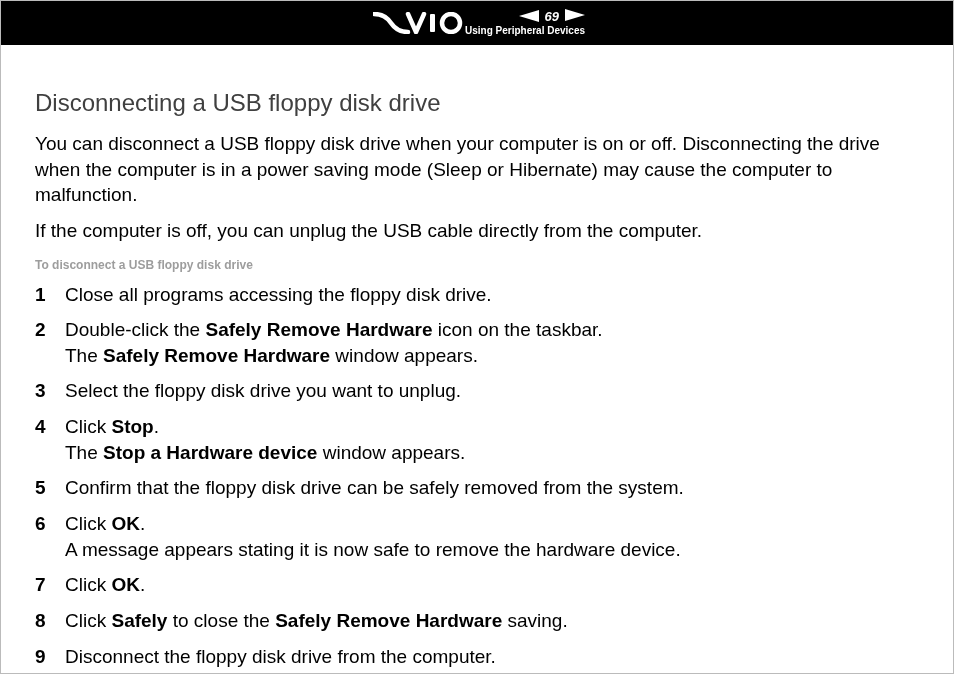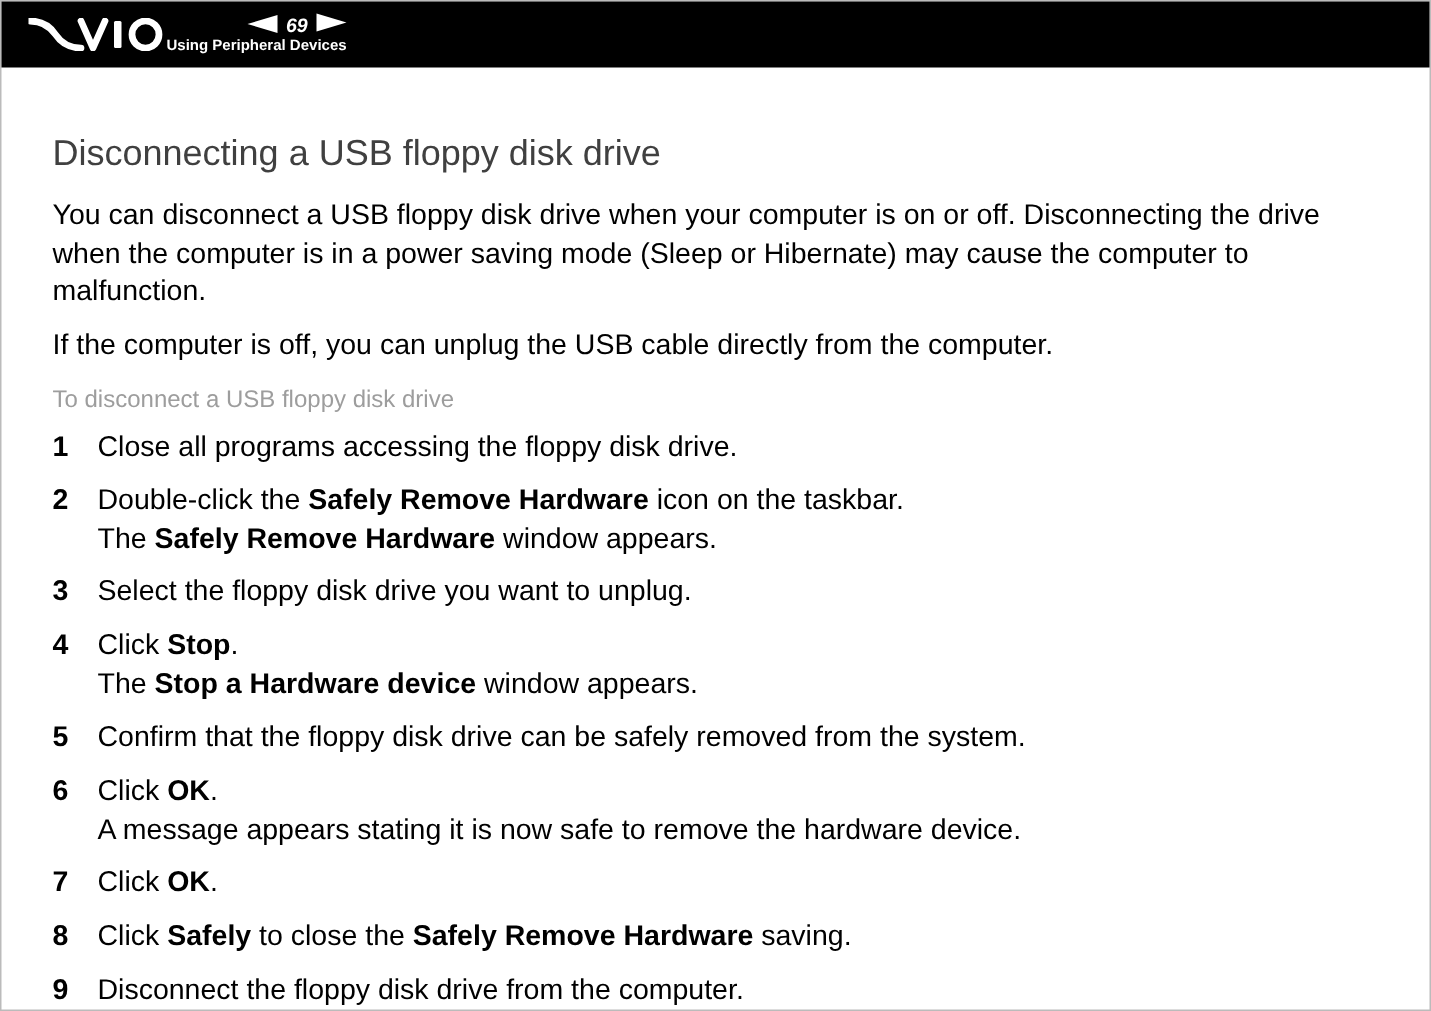--- a/index.html
+++ b/index.html
@@ -17,21 +17,21 @@
     position: relative;
     box-sizing: border-box;
     border: 1px solid #bbb;
   }
   .header {
     background: #000;
     color: #fff;
     height: 44px;
     display: flex;
     align-items: center;
-    justify-content: flex-start;
+    justify-content: center;
     padding: 0 14px 0 18px;
     box-sizing: border-box;
   }
   .header .logo {
     display: flex;
     align-items: center;
   }
   .header .right {
     display: flex;
     flex-direction: column;
@@ -76,22 +76,22 @@
     font-weight: normal;
     margin: 0 0 14px 0;
     color: #404040;
   }
   p.para {
     font-size: 19px;
     line-height: 1.35;
     margin: 0 0 10px 0;
   }
   h2.subtitle {
-    font-size: 16px;
-    font-weight: normal;
+    font-size: 12px;
+    font-weight: bold;
     color: #9d9d9d;
     margin: 14px 0 10px 0;
   }
   ol.steps {
     list-style: none;
     padding: 0;
     margin: 0;
     counter-reset: step;
   }
   ol.steps li {

